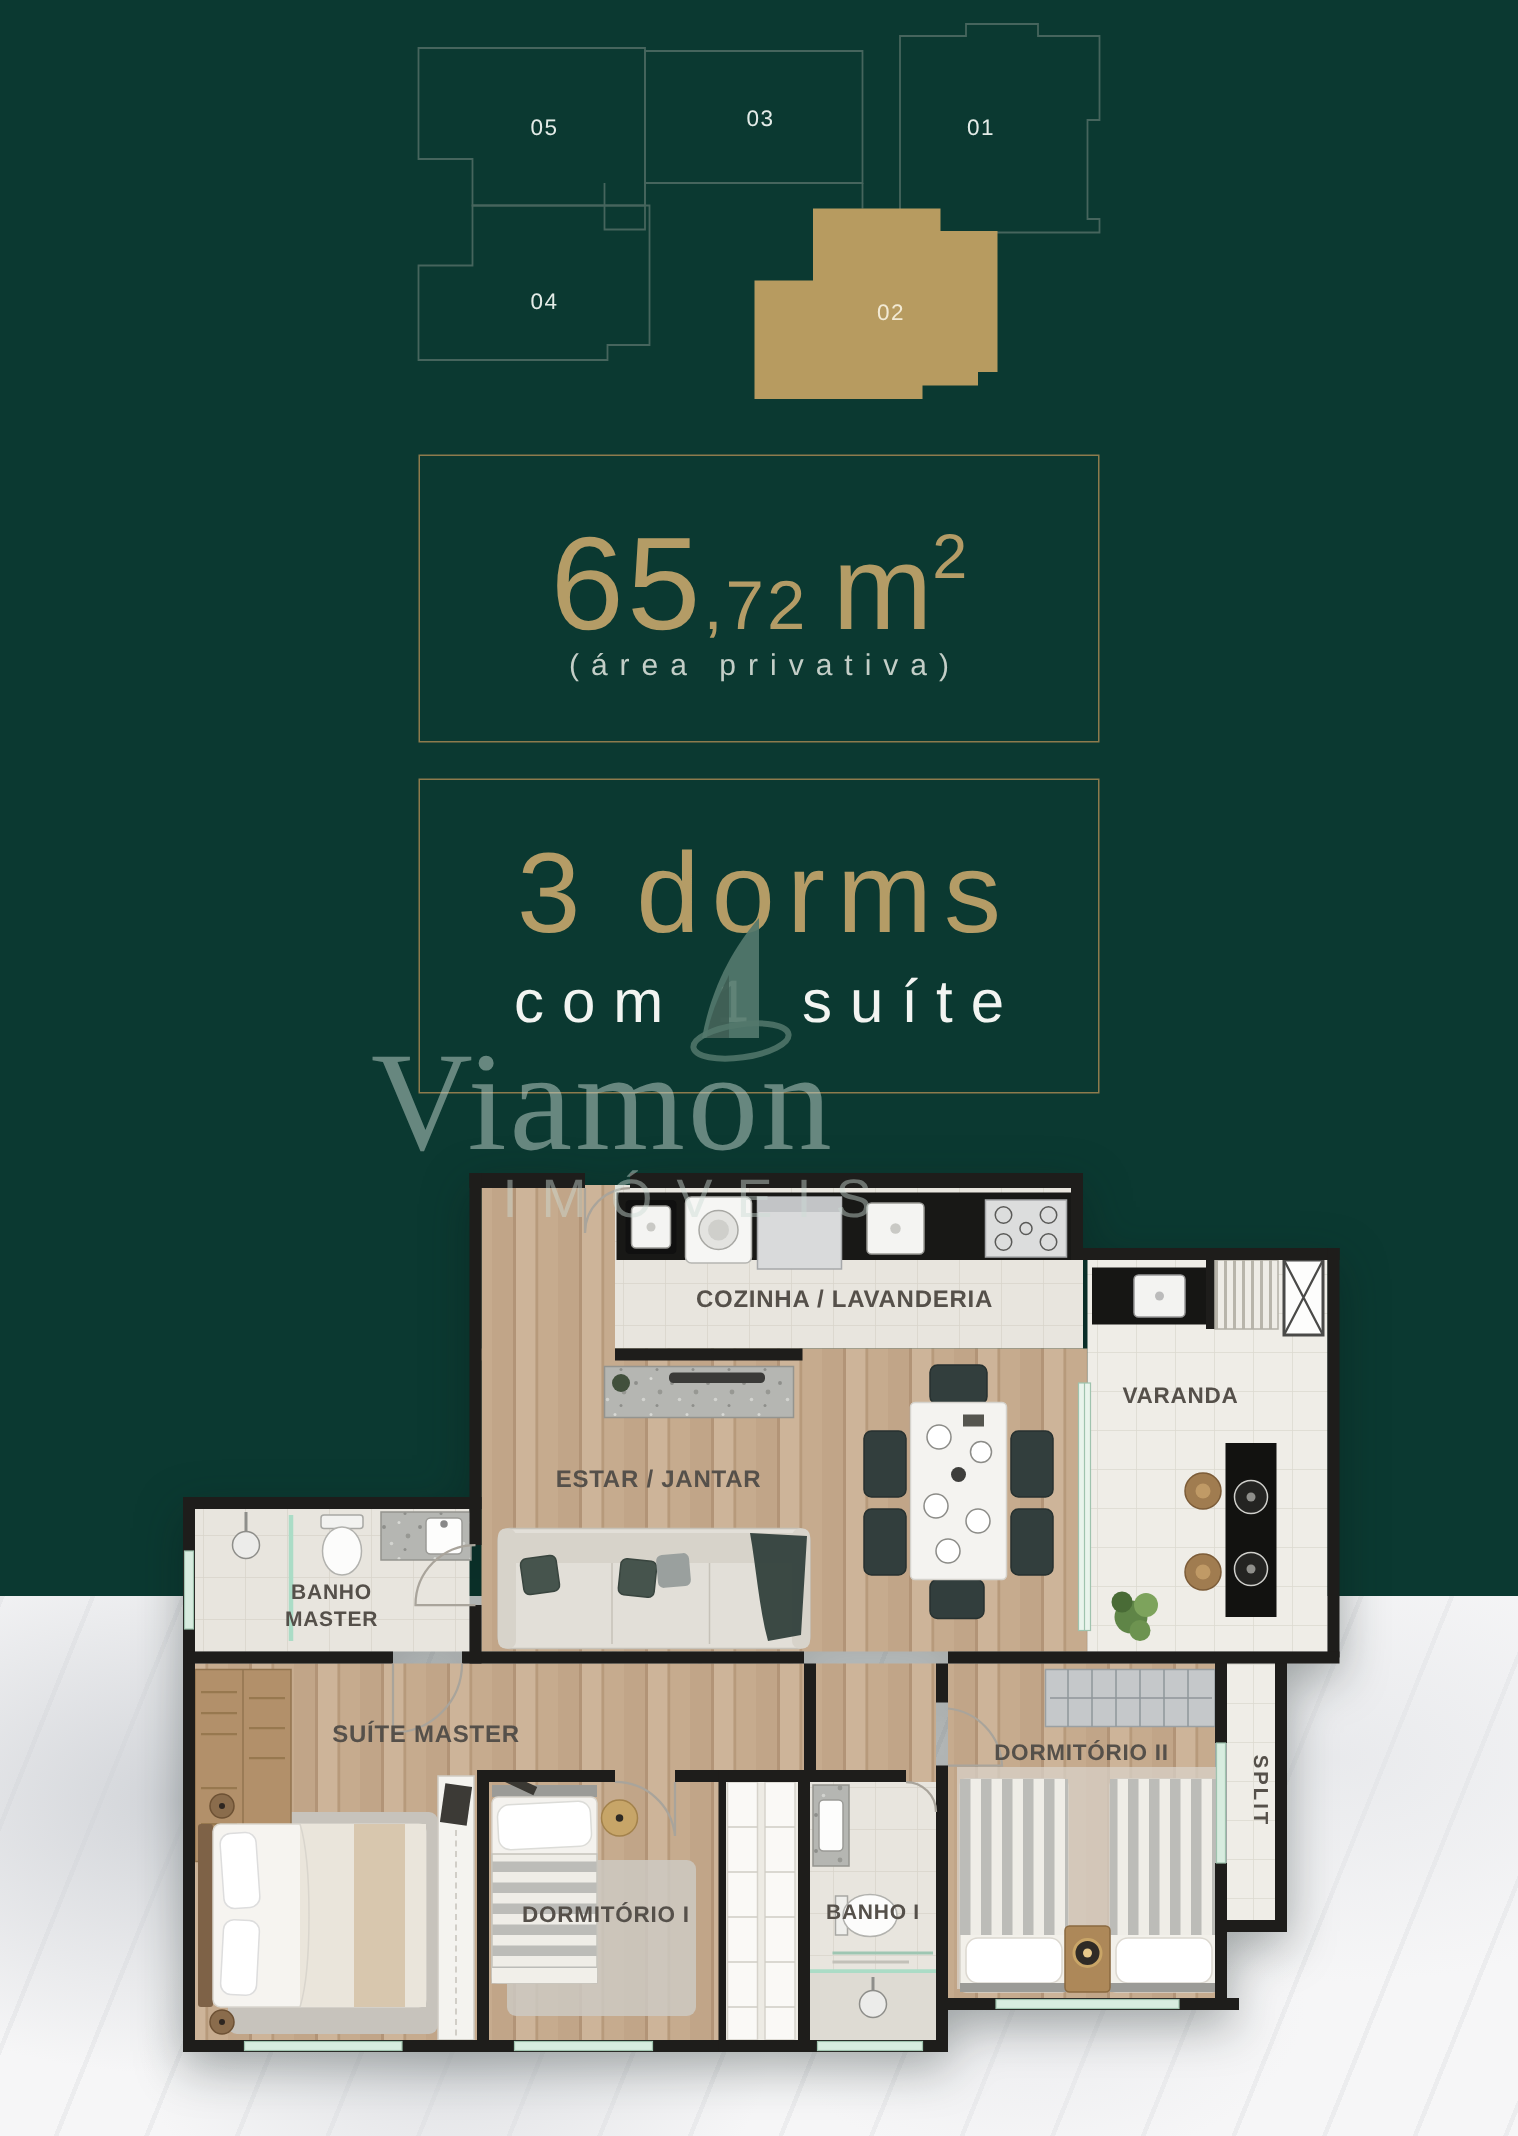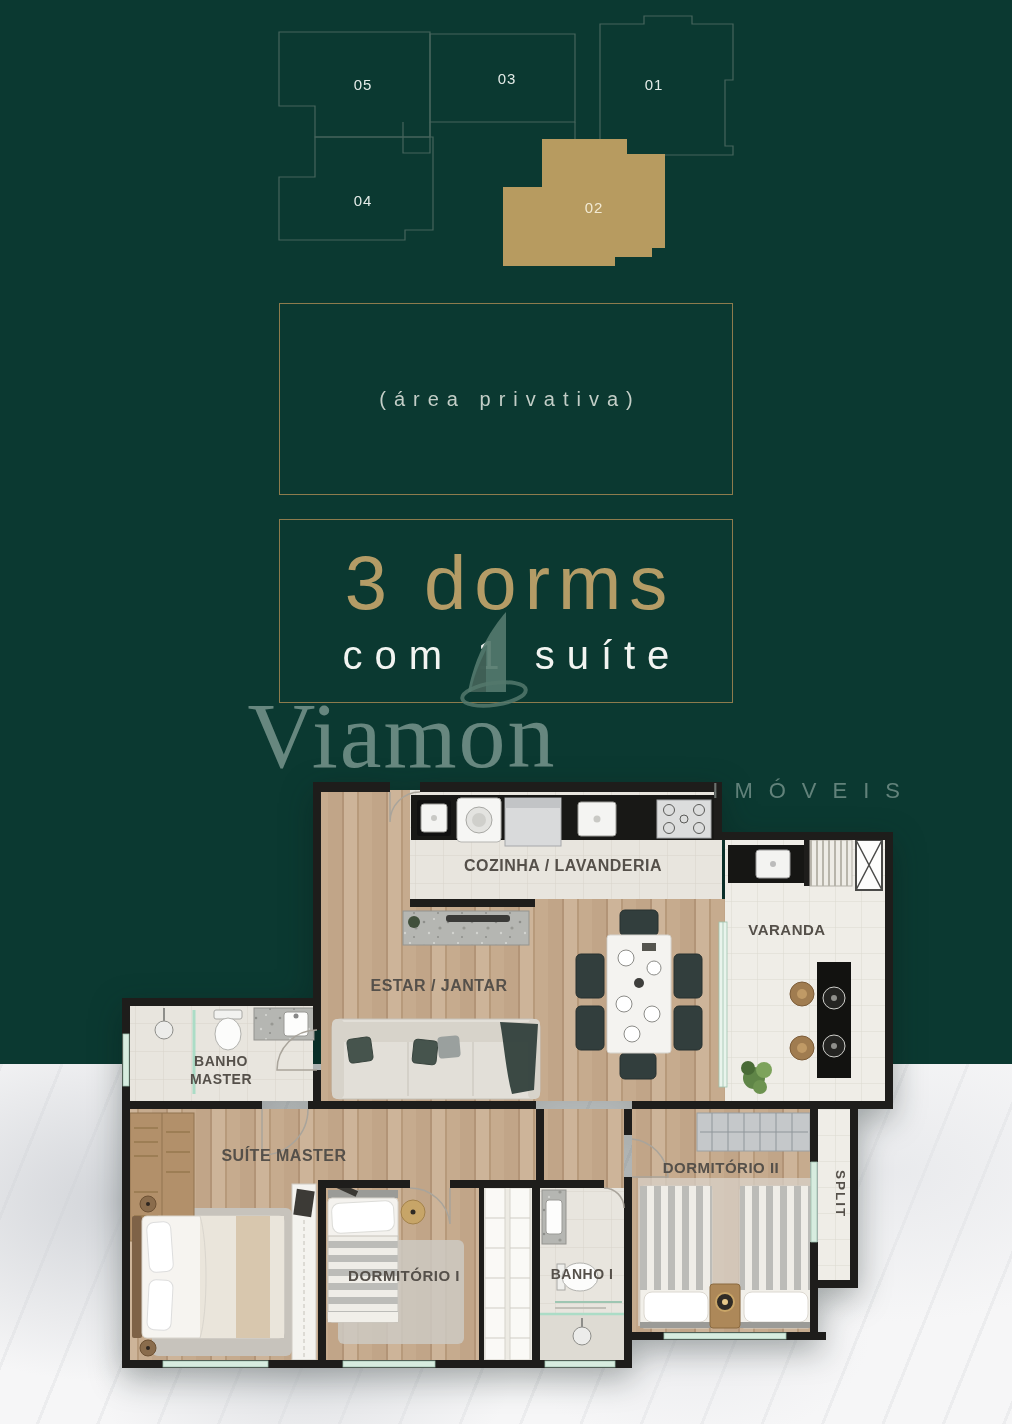--- a/index.html
+++ b/index.html
@@ -14,40 +14,40 @@
       radial-gradient(360px 200px at 88% 30%, rgba(222,224,228,0.55), rgba(222,224,228,0) 75%),
       radial-gradient(260px 160px at 68% 75%, rgba(225,226,230,0.5), rgba(225,226,230,0) 70%),
       repeating-linear-gradient(112deg, rgba(190,193,198,0.18) 0 3px, rgba(255,255,255,0) 3px 56px),
       #f6f6f7;}
 
   .keyplan{position:absolute;left:270px;top:8px;width:475px;height:266px;z-index:1;}
 
   .info-box{position:absolute;left:279px;width:454px;border:1px solid #8d7b4d;box-sizing:border-box;
     display:flex;flex-direction:column;align-items:center;justify-content:center;z-index:1;}
   .area-box{top:303px;height:192px;}
-  .dorms-box{top:519px;height:184px;}
+  .dorms-box{top:519px;height:210px;}
 
   .area-line{display:flex;align-items:baseline;color:#b49c66;line-height:1;margin-top:2px;}
   .area-value{font-size:88px;font-weight:300;letter-spacing:2px;}
   .area-decimal{font-size:46px;font-weight:300;letter-spacing:2px;}
   .area-unit{font-size:80px;font-weight:300;margin-left:16px;}
   .area-unit sup{font-size:42px;position:relative;top:-6px;vertical-align:super;}
   .area-sub{font-size:33px;color:#f2f4f1;letter-spacing:14px;text-indent:14px;margin-top:10px;font-weight:300;}
   .area-note{font-size:20px;color:#c3cec7;letter-spacing:8px;text-indent:8px;margin-top:0;font-weight:300;}
 
   .dorms-title{font-size:76px;color:#b49c66;letter-spacing:8px;text-indent:8px;font-weight:300;line-height:1;}
   .dorms-sub{font-size:40px;color:#f2f4f1;letter-spacing:12px;text-indent:12px;margin-top:12px;font-weight:300;}
 
   .logo-icon{position:absolute;left:460px;top:608px;width:70px;height:104px;z-index:2;}
 
   .watermark{position:absolute;left:0;top:0;width:1012px;z-index:3;pointer-events:none;}
   .wm-name{position:absolute;left:0;top:688px;width:804px;text-align:center;
     font-family:"Liberation Serif",serif;font-size:94px;color:rgba(196,213,206,0.50);letter-spacing:2px;line-height:1;}
-  .wm-sub{position:absolute;left:0;top:778px;width:916px;text-align:right;
-    font-size:22px;color:rgba(205,219,213,0.45);letter-spacing:16px;text-indent:16px;}
+  .wm-sub{position:absolute;left:0;top:778px;width:916px;text-align:center;
+    font-size:36px;color:rgba(205,219,213,0.45);letter-spacing:16px;text-indent:16px;}
 
   .plan{position:absolute;left:108px;top:772px;width:792px;height:606px;z-index:2;
     filter:drop-shadow(0 10px 16px rgba(10,22,19,0.35));}
 
   .plan text{font-family:"Liberation Sans",sans-serif;font-weight:bold;fill:#55504a;}
 </style>
 </head>
 <body>
 
 <div class="page">
@@ -67,20 +67,25 @@
     <g font-size="15" fill="#e3ebe7" text-anchor="middle" letter-spacing="1">
       <text x="93" y="82">05</text>
       <text x="237" y="76">03</text>
       <text x="384" y="82">01</text>
       <text x="93" y="198">04</text>
       <text x="324" y="205" fill="#f2ead4">02</text>
     </g>
   </svg>
 
   <div class="info-box area-box">
+    <div class="area-line">
+      <span class="area-value">65</span>
+        <span class="area-decimal">,72</span>
+      <span class="area-unit"><span>m</span><sup>2</sup></span>
+    </div>
     <div class="area-note">(área privativa)</div>
   </div>
 
   <div class="info-box dorms-box">
     <div class="dorms-title">3 dorms</div>
     <div class="dorms-sub">com 1 suíte</div>
   </div>
 
   <svg class="logo-icon" viewBox="0 0 70 104">
     <path d="M46,4 C32,20 15,46 8,84 L46,84 Z" fill="#54786c" opacity="0.92"></path>

